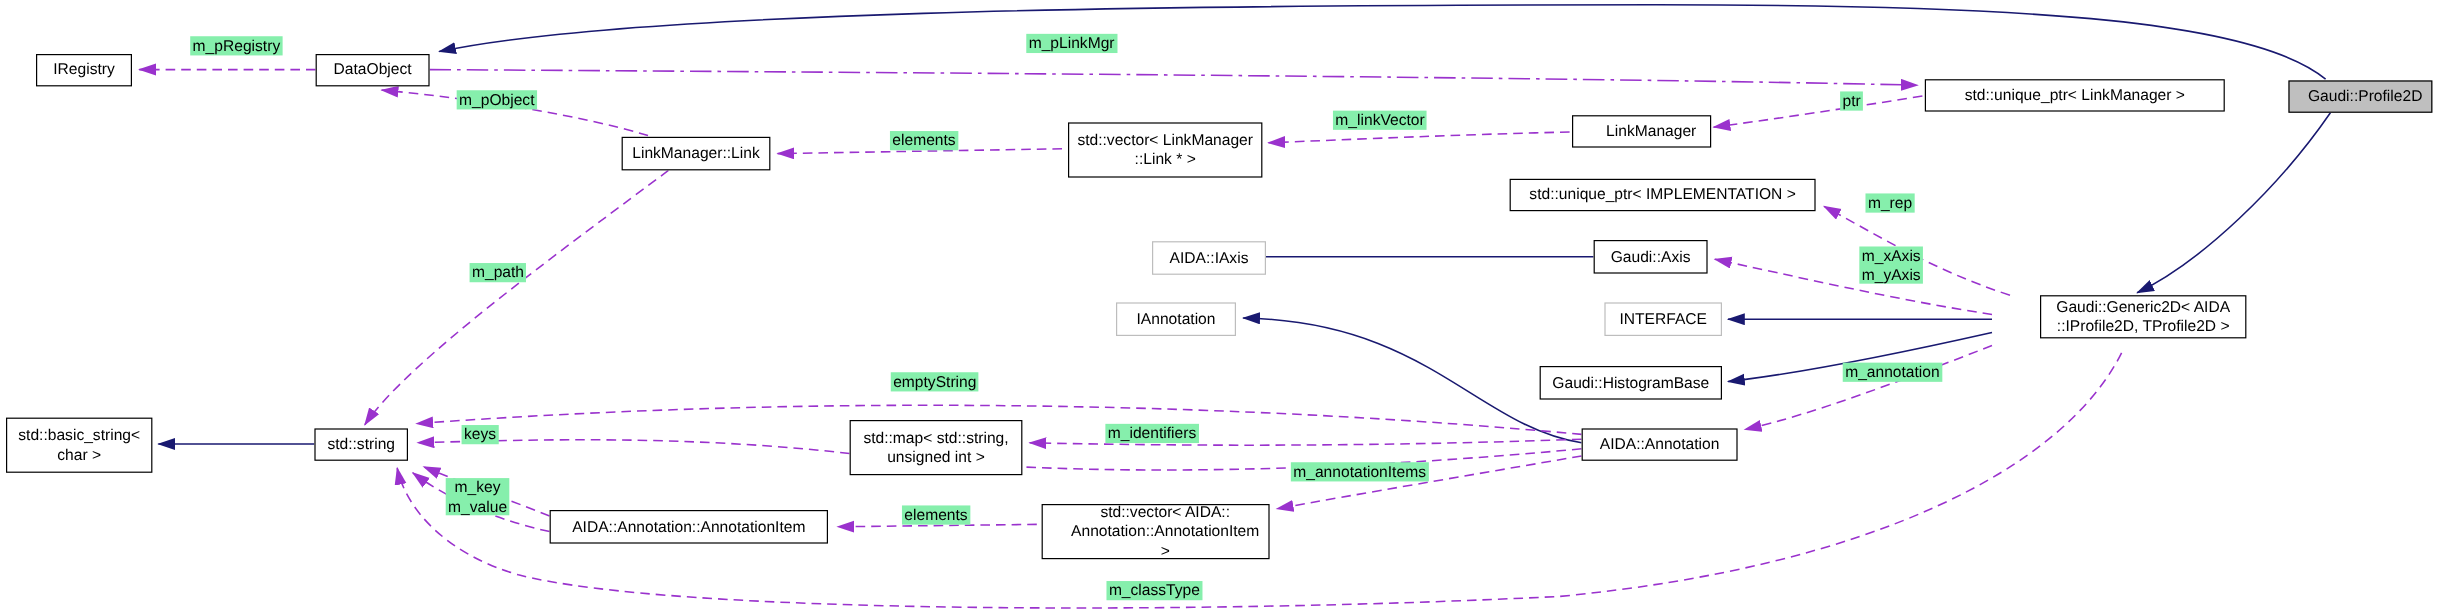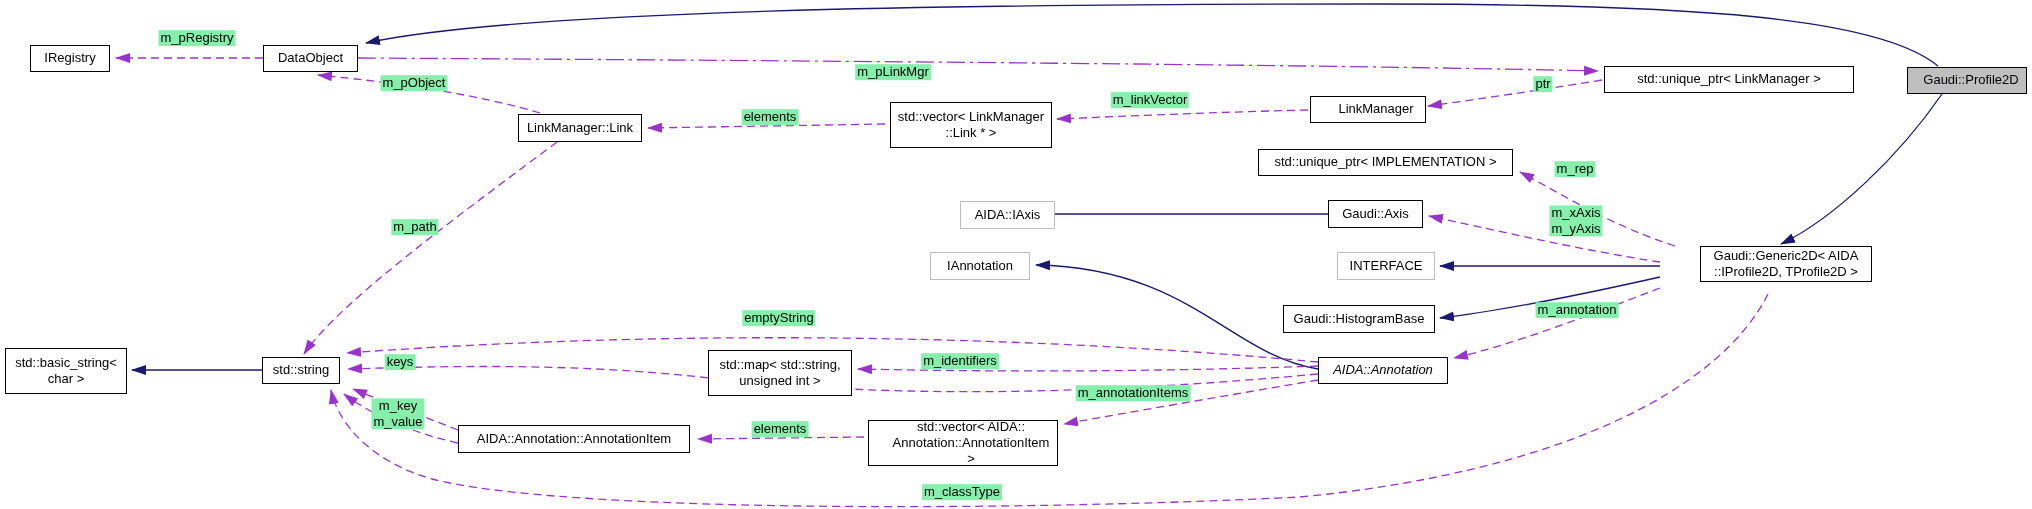--- a/index.html
+++ b/index.html
@@ -88,28 +88,28 @@
       <div class="node external" style="left: 930px; top: 252px; width: 100px; height: 28px;">IAnnotation</div>
       <div class="node external" style="left: 1337px; top: 252px; width: 98px; height: 28px;">INTERFACE</div>
       <div class="node" style="left: 1283px; top: 305px; width: 152px; height: 28px;">Gaudi::HistogramBase</div>
       <div class="node" style="left: 1700px; top: 246px; width: 172px; height: 36px;">Gaudi::Generic2D&lt; AIDA
 ::IProfile2D, TProfile2D &gt;</div>
       <div class="node" style="left: 5px; top: 348px; width: 122px; height: 46px;">std::basic_string&lt;
 char &gt;</div>
       <div class="node" style="left: 262px; top: 357px; width: 78px; height: 27px;">std::string</div>
       <div class="node" style="left: 708px; top: 350px; width: 144px; height: 46px;">std::map&lt; std::string,
 unsigned int &gt;</div>
-      <div class="node" style="left: 1318px; top: 357px; width: 130px; height: 27px; font-style: italic;">AIDA::Annotation</div>
+      <div class="node" style="left: 1318px; top: 357px; width: 130px; height: 27px;">AIDA::Annotation</div>
       <div class="node" style="left: 458px; top: 425px; width: 232px; height: 28px;">AIDA::Annotation::AnnotationItem</div>
       <div class="node" style="left: 868px; top: 420px; width: 190px; height: 46px; padding-left: 20px;">std::vector&lt; AIDA::
 Annotation::AnnotationItem &gt;</div>
     </div>
   <div id="labels">
       <div class="edge-label" style="left: 197px; top: 38px;">m_pRegistry</div>
-      <div class="edge-label" style="left: 893px; top: 36px; margin-top: 36px;">m_pLinkMgr</div>
+      <div class="edge-label" style="left: 893px; top: 36px;">m_pLinkMgr</div>
       <div class="edge-label" style="left: 414px; top: 83px;">m_pObject</div>
       <div class="edge-label" style="left: 770px; top: 117px;">elements</div>
       <div class="edge-label" style="left: 1150px; top: 100px;">m_linkVector</div>
       <div class="edge-label" style="left: 1543px; top: 84px;">ptr</div>
       <div class="edge-label" style="left: 1575px; top: 169px;">m_rep</div>
       <div class="edge-label" style="left: 1576px; top: 221px;">m_xAxis
 m_yAxis</div>
       <div class="edge-label" style="left: 1577px; top: 310px;">m_annotation</div>
       <div class="edge-label" style="left: 415px; top: 227px;">m_path</div>
       <div class="edge-label" style="left: 779px; top: 318px;">emptyString</div>

